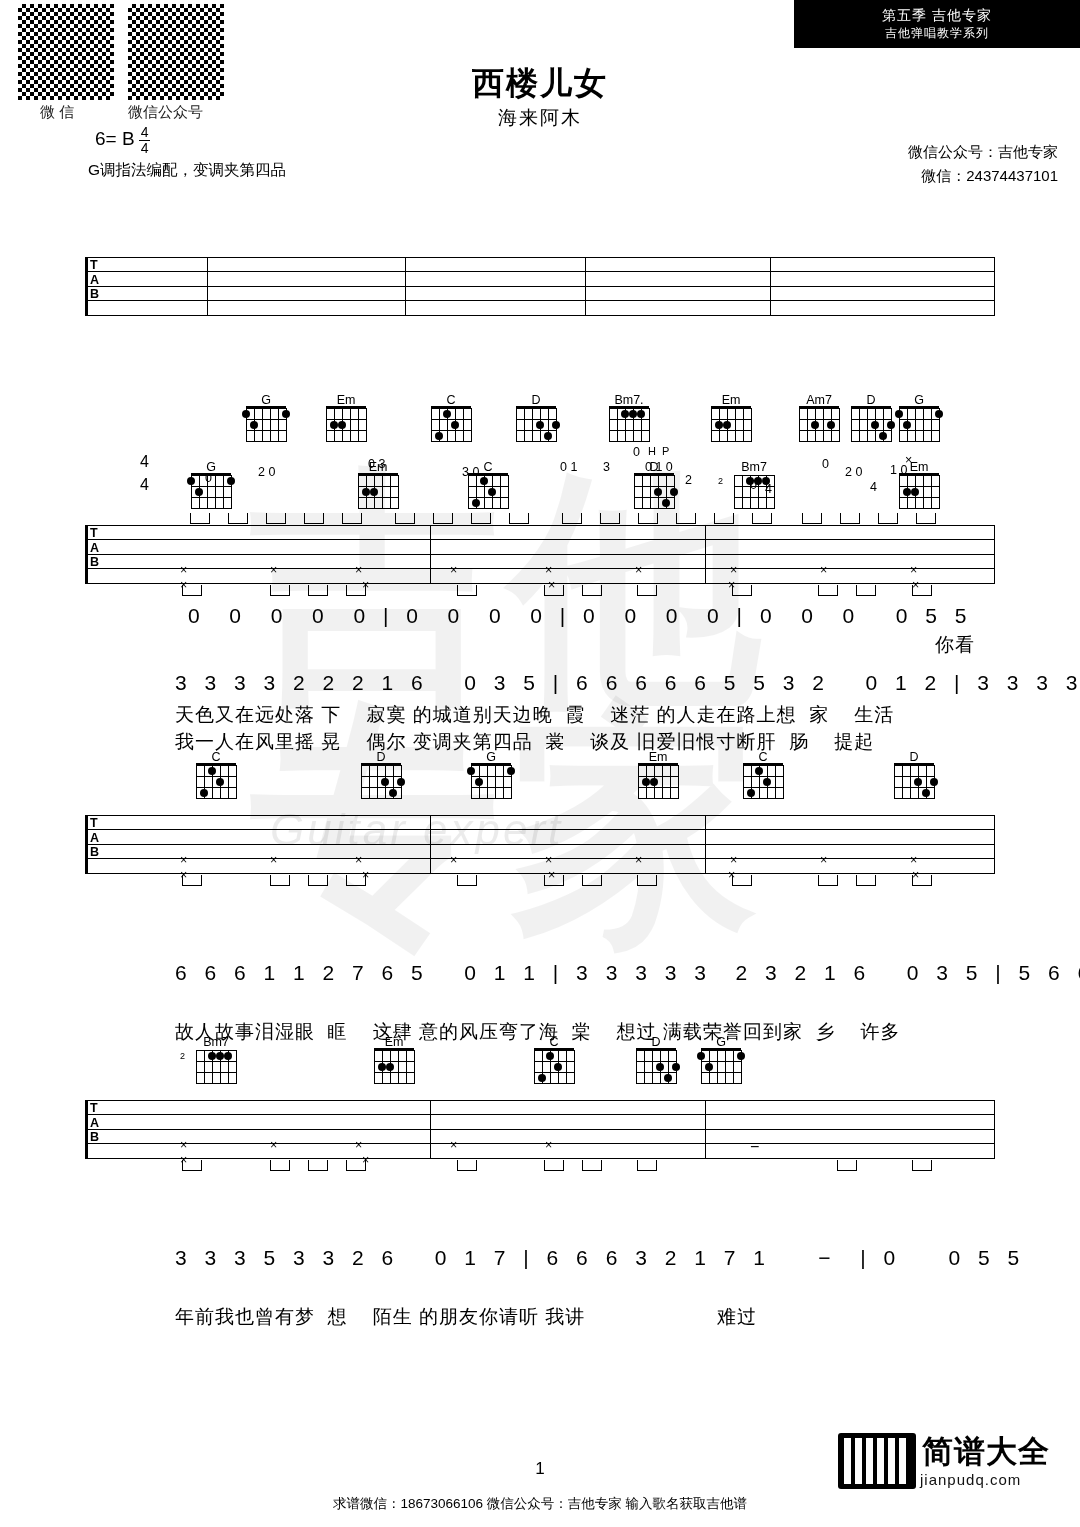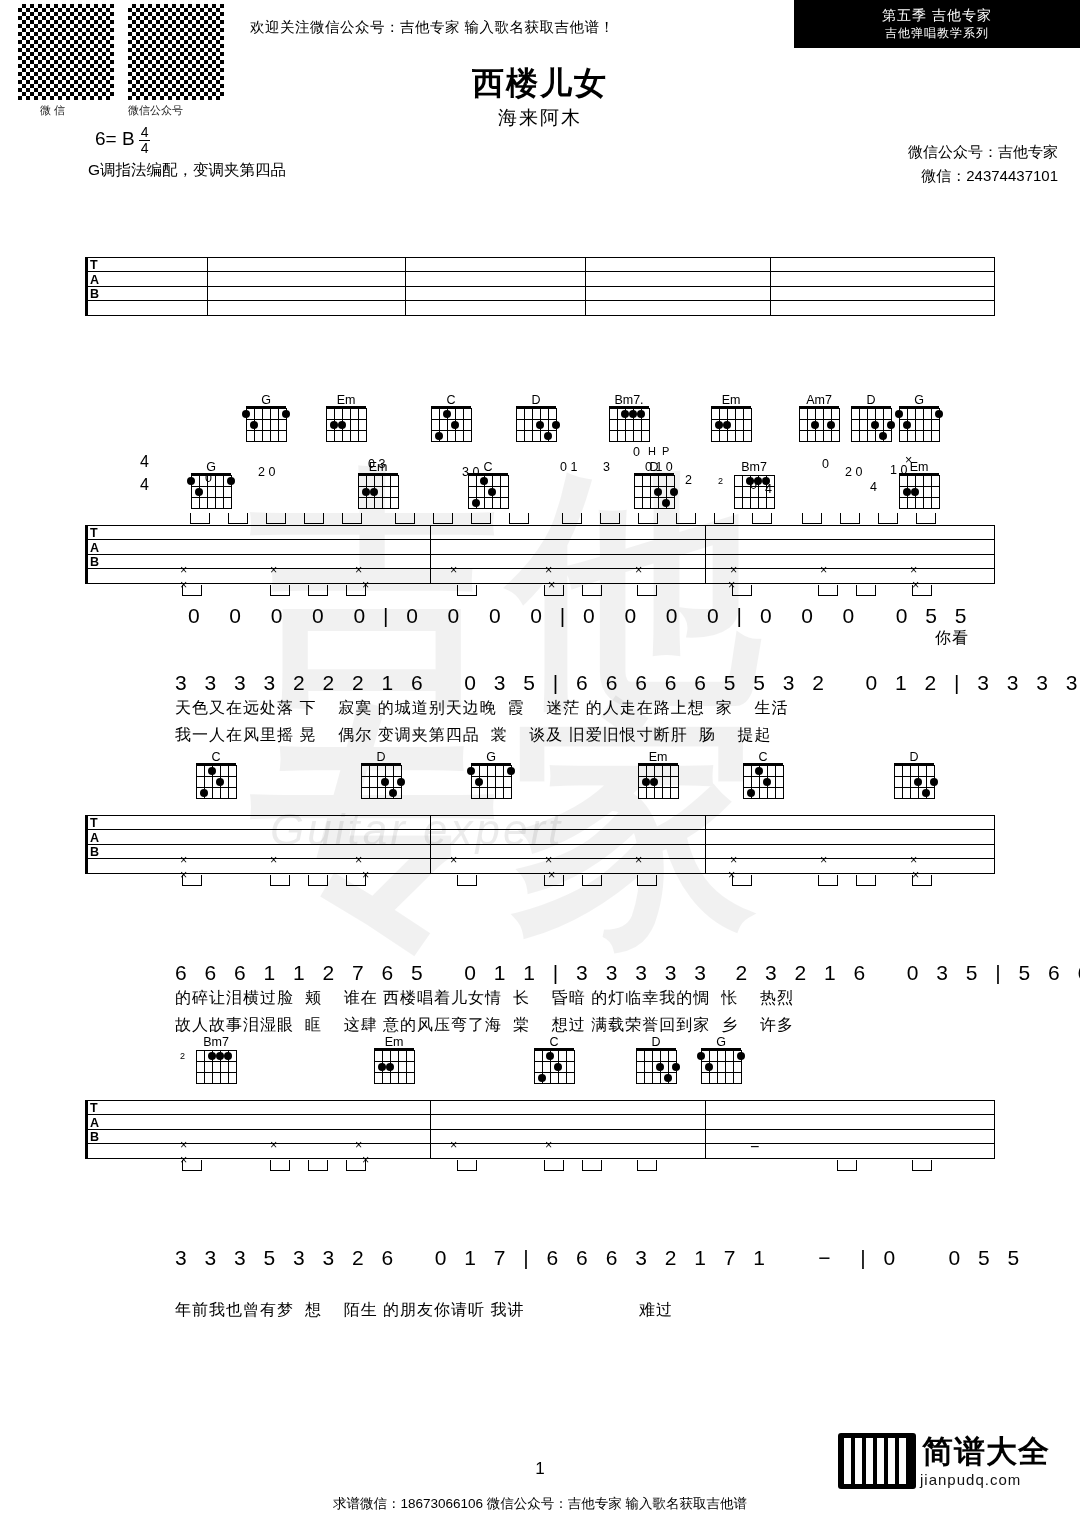--- a/index.html
+++ b/index.html
@@ -16,21 +16,21 @@
     display:flex;flex-direction:column;align-items:center;justify-content:center;line-height:1.35;
   }
   .hdr-banner .l1{font-size:14px;letter-spacing:1px;}
   .hdr-banner .l2{font-size:12px;letter-spacing:1px;}
 
   .qr{position:absolute;left:18px;top:4px;width:212px;height:108px;}
   .qr .box{position:absolute;top:0;width:96px;height:96px;background:
      repeating-conic-gradient(#000 0 25%, #fff 0 50%) 0 0/8px 8px;}
   .qr .b1{left:0;}
   .qr .b2{left:110px;}
-  .qr .cap{position:absolute;top:99px;font-size:11px;color:#222;}
+  .qr .cap{position:absolute;top:99px;font-size:15px;color:#222;}
   .qr .c1{left:22px;}
   .qr .c2{left:110px;}
 
   .toptext{position:absolute;left:250px;top:18px;font-size:14.5px;color:#000;letter-spacing:0.5px;}
 
   .title{position:absolute;left:0;right:0;top:62px;text-align:center;font-size:32px;font-weight:bold;letter-spacing:2px;}
   .artist{position:absolute;left:0;right:0;top:105px;text-align:center;font-size:19px;letter-spacing:2px;}
 
   .keysig{position:absolute;left:95px;top:125px;font-size:19px;}
   .keysig .frac{display:inline-block;vertical-align:middle;font-size:13px;line-height:1.05;text-align:center;margin-left:4px;}
@@ -65,21 +65,21 @@
   .chordbox .dot{position:absolute;width:8px;height:8px;border-radius:50%;background:#000;}
   .chordbox .fr{position:absolute;left:-10px;top:1px;font-size:9px;}
 
   .num{position:absolute;font-size:12.5px;}
 
   
   .strum{position:absolute;border-left:1px solid #000;border-bottom:1px solid #000;border-right:1px solid #000;height:10px;}
 
   
   .melody{position:absolute;left:0;width:1080px;font-size:21px;letter-spacing:6px;white-space:pre;}
-  .lyric{position:absolute;left:0;width:1080px;font-size:16px;letter-spacing:1px;white-space:pre;}
+  .lyric{position:absolute;left:0;width:1080px;font-size:19px;letter-spacing:1px;white-space:pre;}
 
   .pagenum{position:absolute;left:0;right:0;bottom:48px;text-align:center;font-size:17px;}
   .footer{position:absolute;left:0;right:0;bottom:14px;text-align:center;font-size:13.5px;}
 
   
   .logo{position:absolute;right:16px;bottom:34px;width:226px;height:64px;}
   .logo .keys{position:absolute;left:0;top:4px;width:78px;height:56px;background:#000;border-radius:3px;}
   .logo .keys i{position:absolute;top:5px;width:7px;height:46px;background:#fff;}
   .logo .txt{position:absolute;left:84px;top:2px;font-size:31px;font-weight:bold;letter-spacing:1px;}
   .logo .sub{position:absolute;left:82px;top:42px;font-size:15px;letter-spacing:1px;color:#111;}
@@ -94,21 +94,20 @@
     <div class="l2">吉他弹唱教学系列</div>
   </div>
 
   <div class="qr">
     <div class="box b1"></div>
     <div class="box b2"></div>
     <div class="cap c1">微 信</div>
     <div class="cap c2">微信公众号</div>
   </div>
 
-  <div class="toptext">欢迎关注微信公众号：吉他专家  输入歌名获取吉他谱！</div>
 
   <div class="title">西楼儿女</div>
   <div class="artist">海来阿木</div>
 
   <div class="keysig">
     <span>6= B</span><span class="frac"><span style="display:block;border-bottom:1px solid #000;padding:0 2px;font-size:14px;">4</span><span style="display:block;padding:0 2px;font-size:14px;">4</span></span>
   </div>
   <div class="capo">G调指法编配，变调夹第四品</div>
 
   <div class="contact">
@@ -688,23 +687,20 @@
         <div class="strum" style="left:455px;width:18px"></div>
       <div class="strum" style="left:550px;width:18px"></div>
         <div class="strum" style="left:636px;width:18px"></div>
       <div class="strum" style="left:674px;width:18px"></div>
         <div class="strum" style="left:730px;width:18px"></div>
     </div>
 
     <div class="melody" style="top:192px;">
       <span style="position:absolute;left:175px;">6 6 6 1 1 2 7 6 5   0 1 1 | 3 3 3 3 3  2 3 2 1 6   0 3 5 | 5 6 6 6 6 6 5 5 3 2   0 1 2</span>
     </div>
-    <div class="lyric" style="top:225px;">
-      <span style="position:absolute;left:175px;">的碎让泪横过脸  颊    谁在 西楼唱着儿女情  长    昏暗 的灯临幸我的惆  怅    热烈</span>
-    </div>
     <div class="lyric" style="top:252px;">
       <span style="position:absolute;left:175px;">故人故事泪湿眼  眶    这肆 意的风压弯了海  棠    想过 满载荣誉回到家  乡    许多</span>
     </div>
   </div>
 
   <div class="sys" style="top:1030px;height:250px;">
 
     <div class="chordbox" style="left:190px;top:20px;">
       <div class="nm">Bm7</div>
       <div class="fr">2</div>

